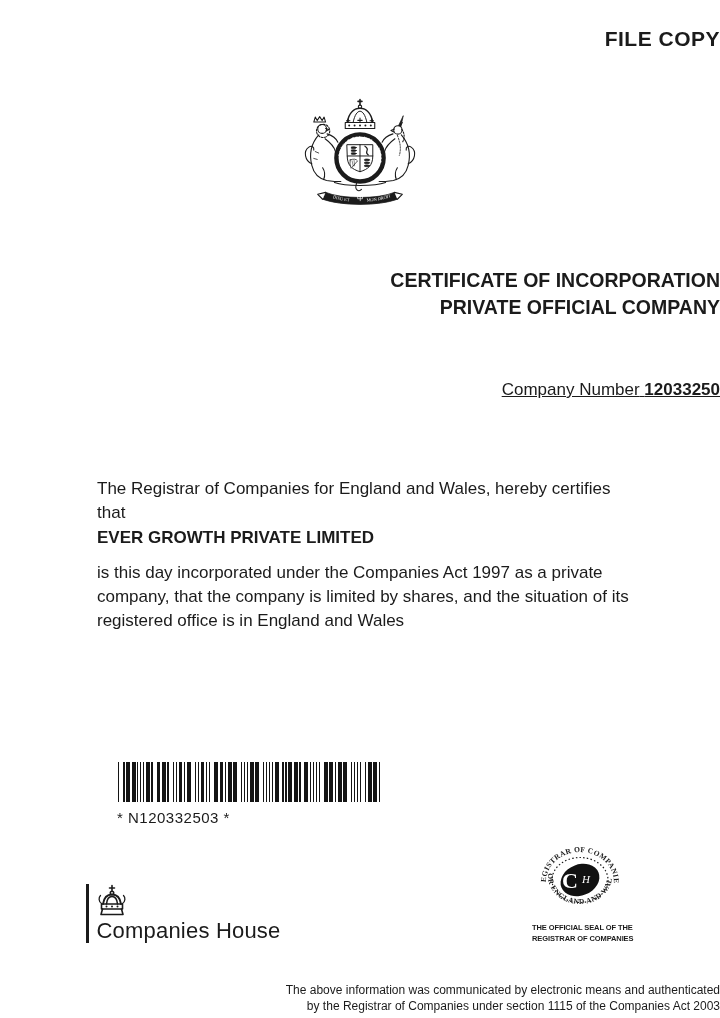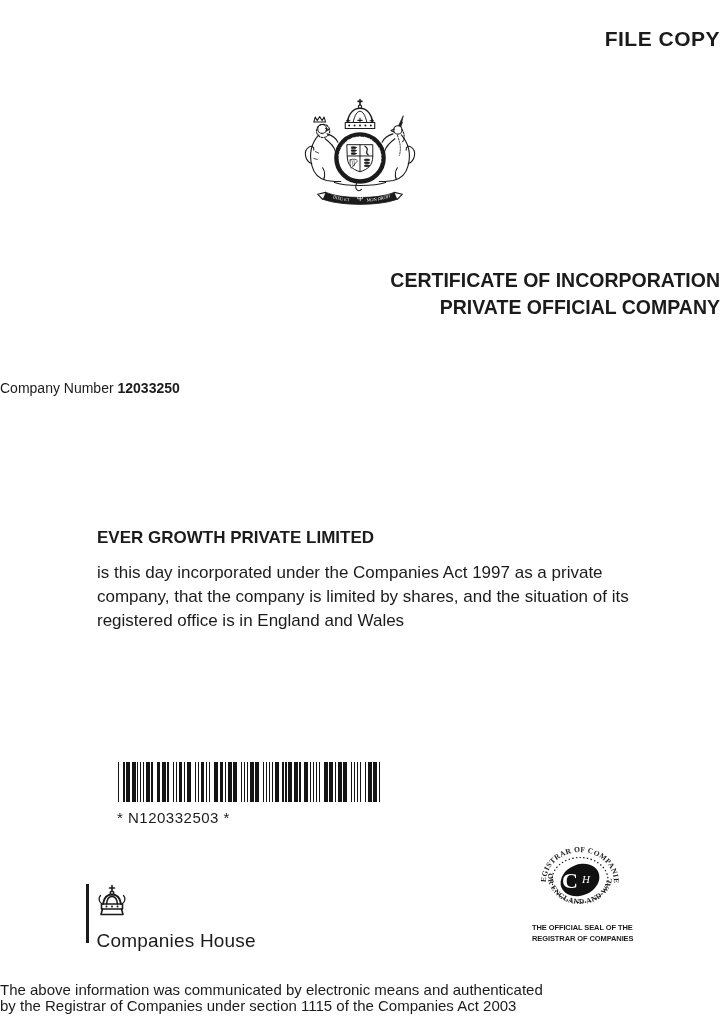--- a/index.html
+++ b/index.html
@@ -13,46 +13,46 @@
     position:absolute; top:27px; left:0; width:100%;
     text-align:right; font-size:21px; font-weight:bold; letter-spacing:0.5px;
   }
   .arms { position:absolute; left:286px; top:96px; width:148px; height:118px; }
   .cert-title {
     position:absolute; top:267px; left:0; width:100%;
     text-align:right; font-size:19.5px; font-weight:bold; line-height:27px;
   }
   .company-number {
     position:absolute; top:380px; left:0; width:100%;
-    text-align:left; font-size:14px;
+    text-align:right; font-size:17px;text-decoration:underline;
   }
   .company-number b { font-weight:bold; }
   .bodytext { position:absolute; left:97px; width:542px; font-size:17px; line-height:24px; }
   .para1 { top:477px; }
   .company-name { top:526px; font-weight:bold; }
   .para2 { top:561px; }
   .given { top:639px; }
   .given b { font-weight:bold; }
   .barcode { position:absolute; left:118px; top:762px; width:262px; height:40px; display:flex; }
   .barcode > div { flex-shrink:0; }
   .barcode .bar { background:#141414; }
   .barcode-text {
     position:absolute; left:117px; top:808px;
     font-size:15px; letter-spacing:0.5px; line-height:20px;
   }
   .ch-logo { position:absolute; left:86px; top:884px; display:flex; }
   .ch-logo .bar { width:2.5px; height:59px; background:#1b1b1b; margin-right:8px; }
   .ch-logo .stack { display:flex; flex-direction:column; }
-  .ch-logo .label { font-size:19px; line-height:27px; margin-top:11px; letter-spacing:0.2px; }
+  .ch-logo .label { font-size:22px; line-height:27px; margin-top:1px; letter-spacing:0.2px; }
   .seal { position:absolute; left:532px; top:842px; width:96px; text-align:center; }
   .seal svg { overflow:visible; }
   .seal-caption { margin-top:5px; font-size:7.5px; font-weight:bold; line-height:10.5px; letter-spacing:-0.1px; white-space:nowrap; }
   .footer {
     position:absolute; top:982px; left:0; width:100%;
-    text-align:left; font-size:15px; line-height:16px;
+    text-align:right; font-size:12px; line-height:16px;
   }
 </style>
 </head>
 <body>
 
 <div class="page">
 
   <div class="file-copy">FILE COPY</div>
 
   <svg class="arms" viewBox="0 0 300 240">
@@ -148,20 +148,21 @@
   <div class="cert-title">
     <div>CERTIFICATE OF INCORPORATION</div>
     <div>PRIVATE OFFICIAL COMPANY</div>
   </div>
 
   <div class="company-number">
     <span>Company Number</span>
     <b>12033250</b>
   </div>
 
+  <p class="bodytext para1">The Registrar of Companies for England and Wales, hereby certifies that</p>
   <p class="bodytext company-name">EVER GROWTH PRIVATE LIMITED</p>
   <p class="bodytext para2">is this day incorporated under the Companies Act 1997 as a private company, that the company is limited by shares, and the situation of its registered office is in England and Wales</p>
 
   <div class="barcode">
       <div class="bar" style="flex: 1 0 0px;"></div>
       <div style="flex: 2.6 0 0px;"></div>
       <div class="bar" style="flex: 1 0 0px;"></div>
       <div style="flex: 1 0 0px;"></div>
       <div class="bar" style="flex: 2.6 0 0px;"></div>
       <div style="flex: 1 0 0px;"></div>

